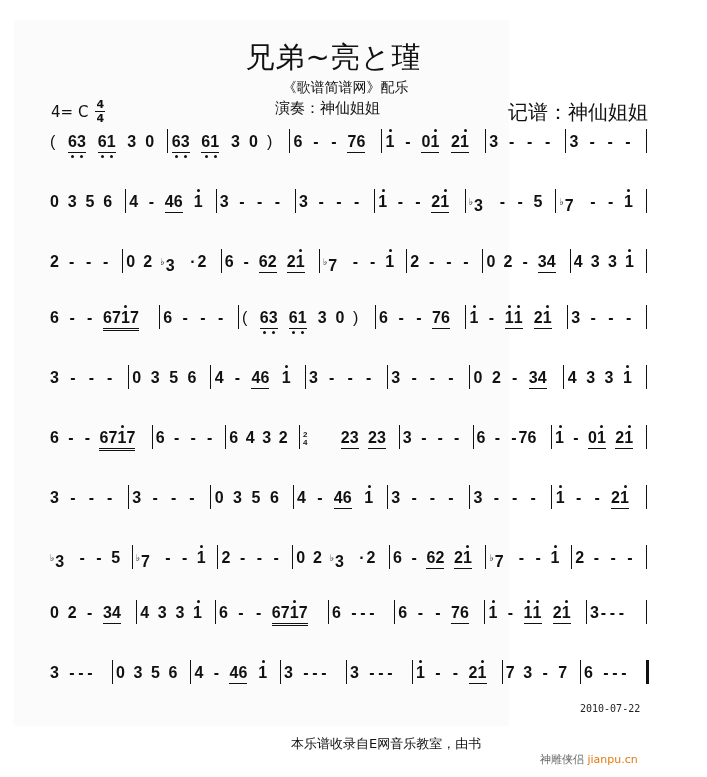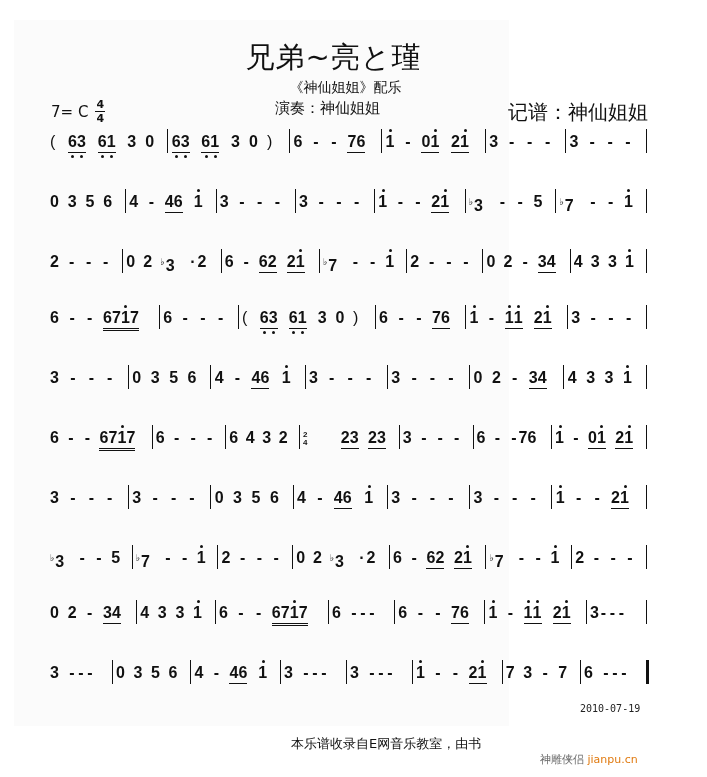--- a/index.html
+++ b/index.html
@@ -31,24 +31,24 @@
   .footer{position:absolute;left:291px;top:735px;font-size:13px;color:#111;}
   .watermark{position:absolute;left:540px;top:752px;font-size:11px;color:#666;}
   .watermark b{color:#e07a10;font-weight:normal;}
 </style>
 </head>
 <body>
 
 <div class="paper"></div>
 
 <div class="title"><span>兄弟~亮と瑾</span></div>
-<div class="subtitle"><span>《神仙姐姐》配乐</span></div>
+<div class="subtitle"><span>《歌谱简谱网》配乐</span></div>
 
 <div class="key">
-  <span>7= C</span>
+  <span>4= C</span>
   <span class="frac">
     <span>4</span>
     <i></i>
     <span>4</span>
   </span>
 </div>
 <div class="performer">演奏：神仙姐姐</div>
 <div class="transcriber">记谱：神仙姐姐</div>
 
 <div id="score">
@@ -404,18 +404,18 @@
       <div class="tok" style="left: 473.196px;"><span class="note">3</span></div>
       <div class="tok" style="left: 490.722px;"><span class="note">-</span></div>
       <div class="tok" style="left: 508.247px;"><span class="note">7</span></div>
       <div class="bar" style="left: 529.897px;"></div>
       <div class="tok" style="left: 534.021px;"><span class="note">6</span></div>
       <div class="tok" style="left: 551.546px;"><span class="note">-</span><span class="note">-</span><span class="note">-</span></div>
       <div class="bar final" style="left: 595.876px;"></div>
     </div>
   </div>
 
-<div class="date">2010-07-19</div>
+<div class="date">2010-07-22</div>
 <div class="footer">本乐谱收录自E网音乐教室，由书</div>
 <div class="watermark">
   <span>神雕侠侣</span>
   <b>jianpu.cn</b>
 </div>
 
 </body></html>

